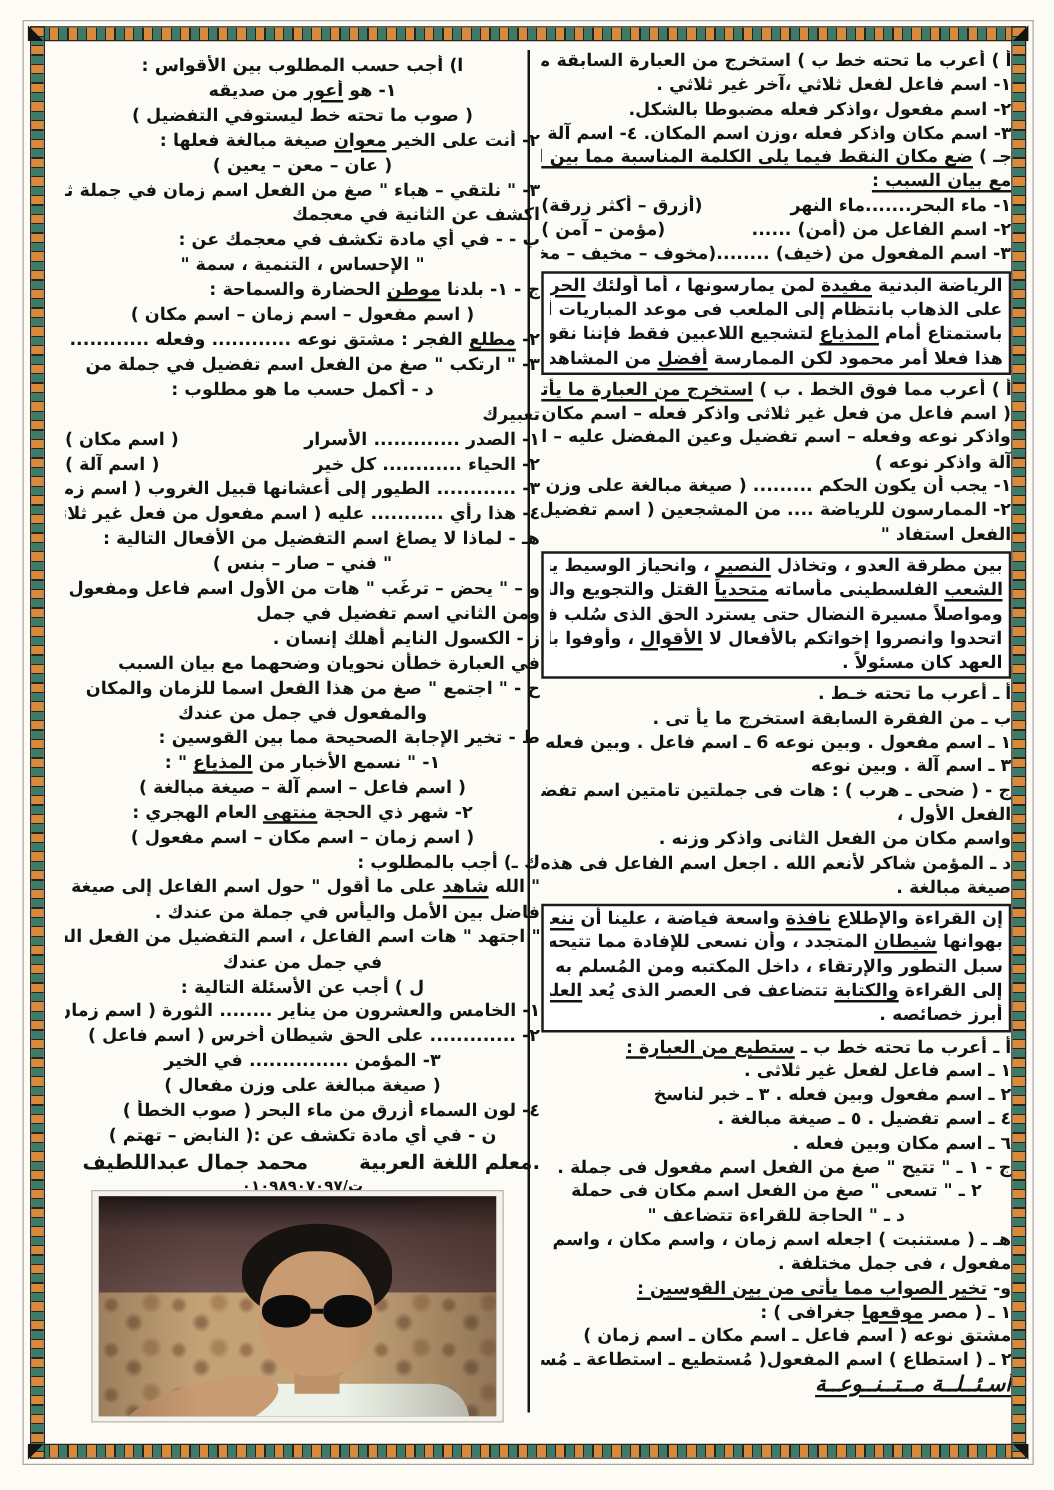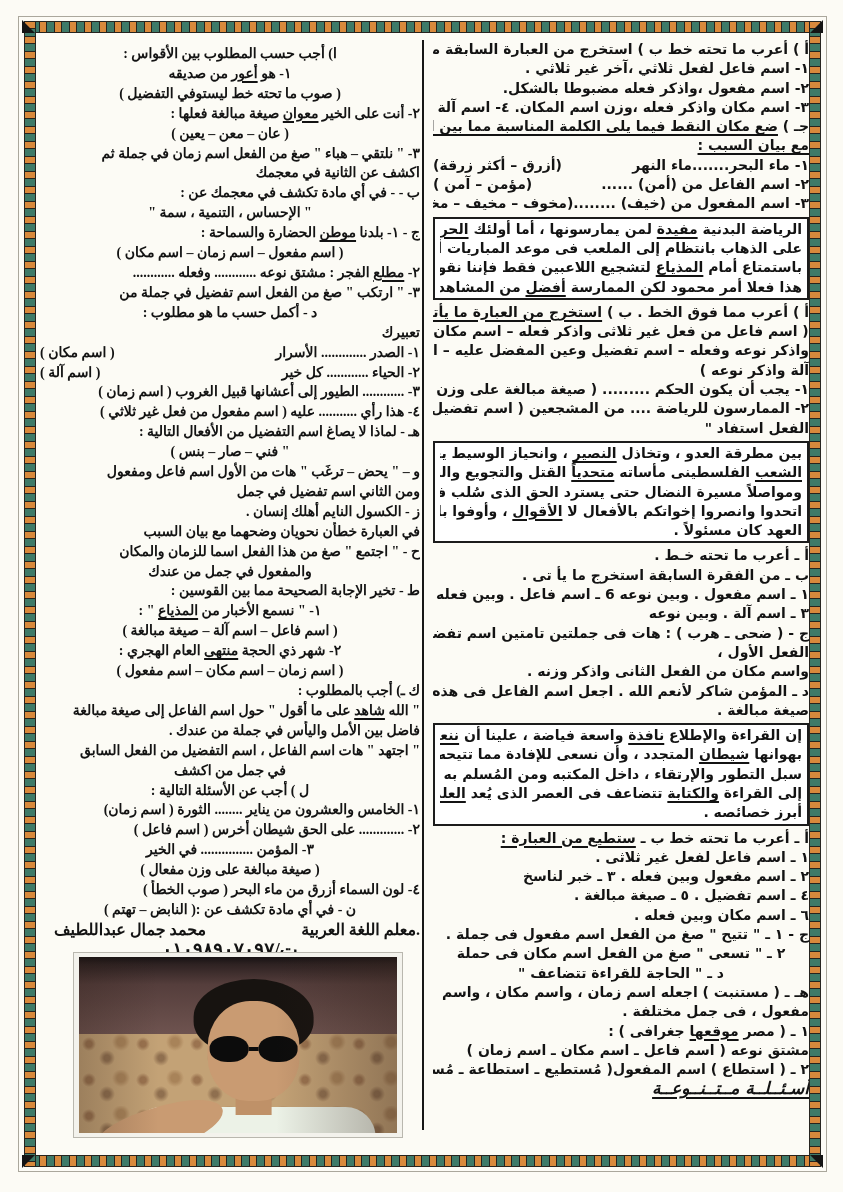--- a/index.html
+++ b/index.html
@@ -17,30 +17,30 @@
   .corner{position:absolute;width:13px;height:13px;background:#141414;}
   #corner-tl{left:22px;top:20px;clip-path:polygon(0 0,100% 100%,0 100%);}
   #corner-tr{right:20px;top:20px;clip-path:polygon(100% 0,100% 100%,0 100%);}
   #corner-bl{left:22px;bottom:24px;clip-path:polygon(0 0,100% 0,0 100%);}
   #corner-br{right:20px;bottom:24px;clip-path:polygon(0 0,100% 0,100% 100%);}
 
   #column-divider{position:absolute;left:422px;top:40px;height:1090px;width:1.6px;background:#161616;}
 
   .col{position:absolute;direction:rtl;color:#131313;font-weight:700;font-size:14px;}
   #col-right{right:34px;top:40px;width:376px;line-height:19.3px;}
-  #col-left{left:40px;top:44px;width:380px;line-height:19.9px;font-family:Liberation Serif, serif;}
+  #col-left{left:52px;top:44px;width:380px;line-height:19.9px;}
   .ln{white-space:nowrap;overflow:hidden;text-align:right;}
   .ln.center{text-align:center;}
   .ln.sp{display:flex;justify-content:space-between;}
   .ln .lft{flex:0 0 auto;}
   .u{text-decoration:underline;text-decoration-thickness:1.5px;text-underline-offset:3px;}
   .box{border:2px solid #1c1c1c;padding:1px 5px;margin:3px 0;background:#fff;}
   .script{font-style:italic;font-size:17px;text-align:right;letter-spacing:1px;}
   .sig{font-size:16px;padding-left:14px;}
-  .phone{font-size:19px;text-align:center;letter-spacing:1px;}
+  .phone{font-size:12px;text-align:center;letter-spacing:1px;}
 
   
   #teacher-photo{position:absolute;left:73px;top:952px;width:330px;height:186px;background:#f3f2ec;
      border:1px solid #b9b7ae;box-sizing:border-box;padding:4px 5px;}
   #photo-scene{position:relative;width:100%;height:100%;overflow:hidden;background:#6f5450;}
   #photo-wall{position:absolute;left:0;top:0;width:100%;height:46%;
      background:linear-gradient(180deg,#171213 0%,#2e2222 9%,#553e3c 34%,#705551 100%);}
   #photo-couch{position:absolute;left:0;bottom:0;width:100%;height:56%;background-color:#c3a276;
      background-image:
        radial-gradient(circle at 10px 10px, rgba(122,77,48,.55) 3px, transparent 7px),
@@ -129,20 +129,21 @@
     <div class="ln"><span><span>أ ـ أعرب ما تحته خط    ب ـ </span><span class="u">ستطيع من العبارة :</span></span></div>
     <div class="ln"><span><span>١ ـ اسم  فاعل لفعل غير ثلاثى .</span></span></div>
     <div class="ln"><span><span>٢ ـ اسم مفعول وبين فعله . ٣ ـ  خبر لناسخ</span></span></div>
     <div class="ln"><span><span>٤ ـ اسم تفضيل .  ٥ ـ صيغة مبالغة .</span></span></div>
     <div class="ln"><span><span>٦ ـ اسم مكان وبين فعله .</span></span></div>
     <div class="ln"><span><span>ج -   ١ ـ " تتيح  "     صغ من الفعل اسم مفعول فى جملة .</span></span></div>
     <div class="ln center"><span><span>٢ ـ " تسعى "    صغ من الفعل اسم مكان فى حملة</span></span></div>
     <div class="ln center"><span><span>د ـ  " الحاجة للقراءة تتضاعف "</span></span></div>
     <div class="ln"><span><span>هـ ـ ( مستنبت ) اجعله اسم زمان   ، واسم مكان   ، واسم</span></span></div>
     <div class="ln"><span><span>مفعول ،  فى جمل مختلفة .</span></span></div>
+    <div class="ln"><span><span>و- </span><span class="u">تخير الصواب مما يأتى من بين القوسين :</span></span></div>
     <div class="ln"><span><span>١ ـ ( مصر </span><span class="u">موقعها</span><span> جغرافى  ) :</span></span></div>
     <div class="ln"><span><span>مشتق نوعه ( اسم فاعل ـ اسم مكان ـ اسم زمان )</span></span></div>
     <div class="ln"><span><span>٢ ـ ( استطاع ) اسم المفعول( مُستطيع ـ استطاعة ـ مُستطاع )</span></span></div>
     <div class="ln script"><span><span class="u">أسـئــلــة  مــتــنــوعــة</span></span></div>
   </div>
 <div id="col-left" class="col">
     <div class="ln center"><span><span>ا) أجب حسب المطلوب بين الأقواس :</span></span></div>
     <div class="ln center"><span><span>١- هو </span><span class="u">أعور</span><span> من صديقه</span></span></div>
     <div class="ln center"><span><span>( صوب ما تحته خط ليستوفي التفضيل )</span></span></div>
     <div class="ln"><span><span>٢- أنت على الخير </span><span class="u">معوان</span><span>      صيغة مبالغة فعلها :</span></span></div>
@@ -177,21 +178,21 @@
     <div class="ln center"><span><span>والمفعول في جمل من عندك</span></span></div>
     <div class="ln"><span><span>ط - تخير الإجابة الصحيحة مما بين القوسين :</span></span></div>
     <div class="ln center"><span><span>١- " نسمع الأخبار من </span><span class="u">المذياع</span><span> " :</span></span></div>
     <div class="ln center"><span><span>( اسم فاعل – اسم آلة – صيغة مبالغة )</span></span></div>
     <div class="ln center"><span><span>٢- شهر ذي الحجة </span><span class="u">منتهى</span><span> العام الهجري :</span></span></div>
     <div class="ln center"><span><span>( اسم زمان – اسم مكان – اسم مفعول )</span></span></div>
     <div class="ln"><span><span>ك ـ) أجب بالمطلوب :</span></span></div>
     <div class="ln"><span><span>" الله </span><span class="u">شاهد</span><span> على ما أقول " حول اسم الفاعل إلى صيغة مبالغة</span></span></div>
     <div class="ln"><span><span>فاضل بين الأمل واليأس في جملة من عندك .</span></span></div>
     <div class="ln"><span><span>" اجتهد " هات اسم الفاعل ، اسم التفضيل  من الفعل السابق</span></span></div>
-    <div class="ln center"><span><span>في جمل من اكشف</span></span></div>
+    <div class="ln center"><span><span>في جمل من عندك</span></span></div>
     <div class="ln center"><span><span>ل ) أجب عن الأسئلة التالية :</span></span></div>
     <div class="ln"><span><span>١- الخامس والعشرون من يناير ........ الثورة   ( اسم زمان)</span></span></div>
     <div class="ln"><span><span>٢- ............. على الحق شيطان أخرس   ( اسم فاعل )</span></span></div>
     <div class="ln center"><span><span>٣- المؤمن ............... في الخير</span></span></div>
     <div class="ln center"><span><span>( صيغة مبالغة على وزن مفعال )</span></span></div>
     <div class="ln"><span><span>٤- لون السماء أزرق من ماء البحر    ( صوب الخطأ )</span></span></div>
     <div class="ln center"><span><span>ن - في أي مادة تكشف عن :( النابض – تهتم )</span></span></div>
     <div class="ln sig sp">
       <span><span>.معلم اللغة العربية</span></span>
       <span class="lft">محمد جمال عبداللطيف</span>

